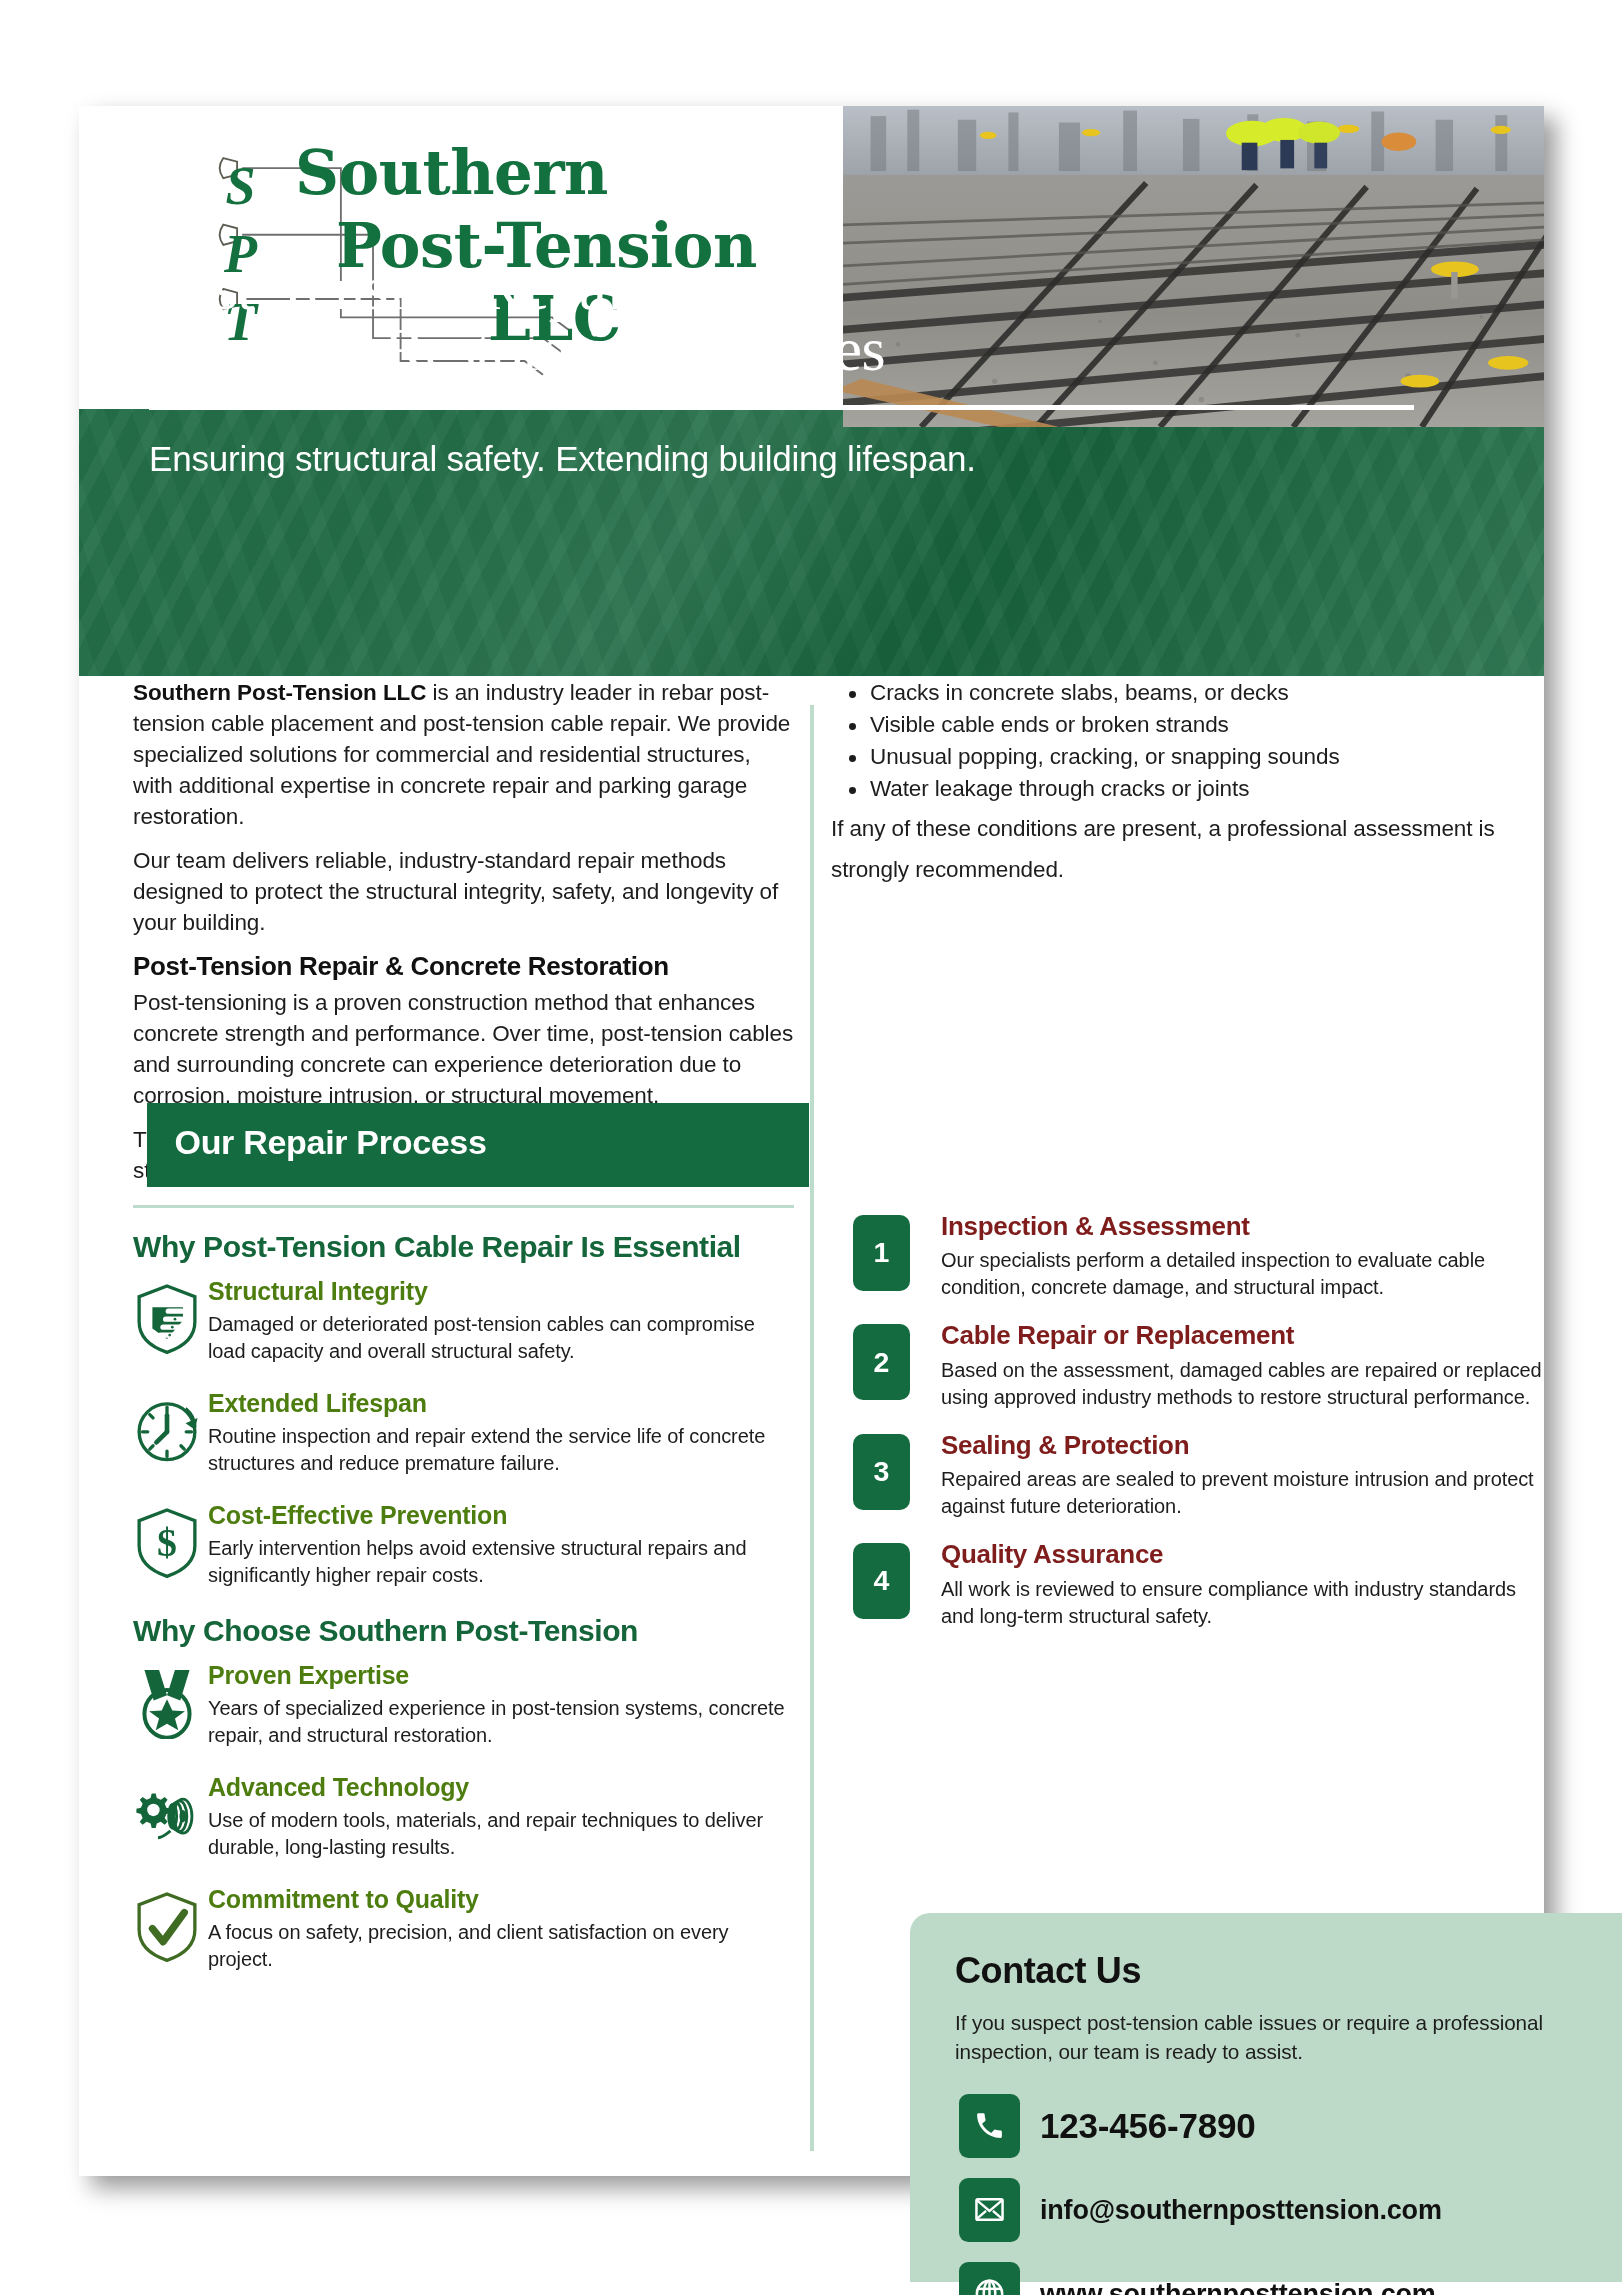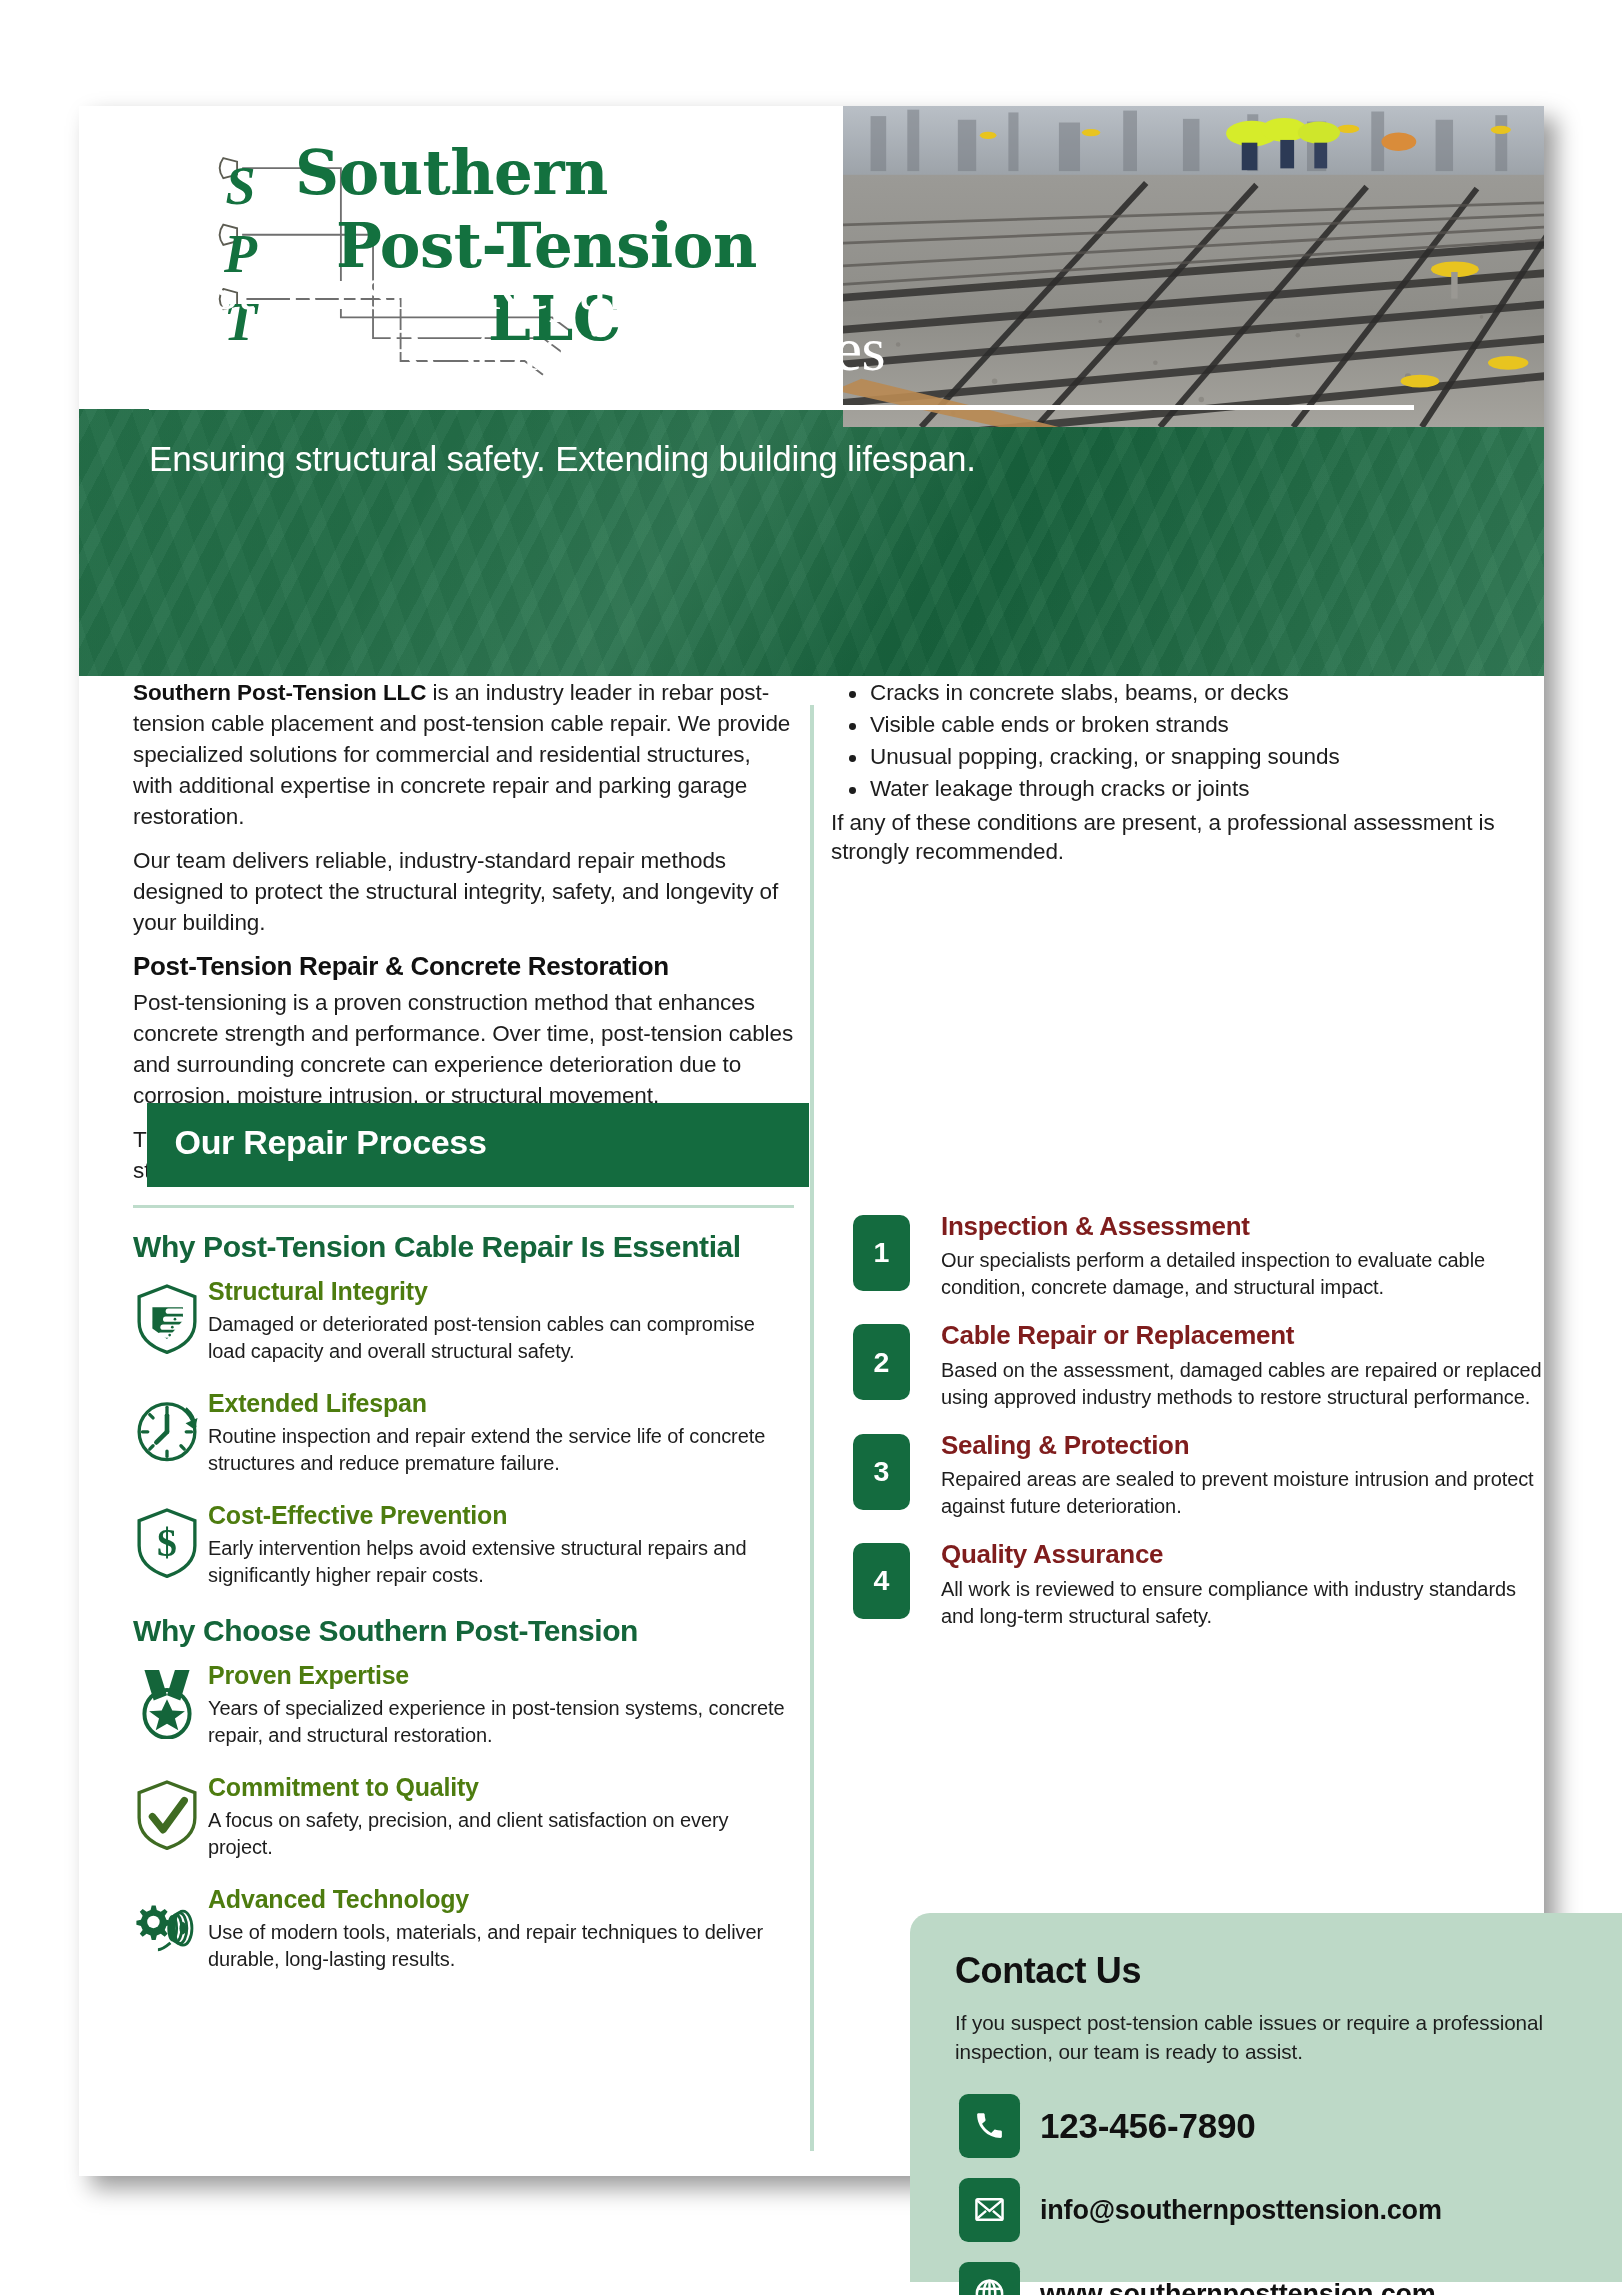--- a/index.html
+++ b/index.html
@@ -203,21 +203,21 @@
   }
   ul.signs li::before {
     content: "";
     position: absolute; left: 18.4px; top: 14.2px;
     width: 6.9px; height: 6.9px; border-radius: 50%;
     background: #1d1d1d;
   }
   p.signs-note {
     color: #1d1d1d;
     font-size: 22.5px;
-    line-height: 29px;
+    line-height: 41px;
     letter-spacing: -0.1px;
   }
 
   
   .proc-banner {
     position: absolute; left: 68px; top: 426px;
     width: 662px; height: 84px;
     background: #146b3f;
   }
   .proc-banner span {
@@ -507,48 +507,48 @@
             <ellipse cx="50" cy="72" rx="34" ry="36" fill="none" stroke="#14653a" stroke-width="6"></ellipse>
             <path d="M50 50 L58 67 L77 68 L62 79 L67 97 L50 87 L33 97 L38 79 L23 68 L42 67 Z" fill="#14653a"></path>
           </svg>
         </span>
         <h3>Proven Expertise</h3>
         <p>Years of specialized experience in post-tension systems, concrete repair, and structural restoration.</p>
       </div>
 
       <div class="feature">
         <span class="ficon">
-          <svg viewBox="0 0 100 110">
-            <path d="M50 6 L92 22 V60 Q92 92 50 106 Q8 92 8 60 V22 Z" fill="none" stroke="#3f6b22" stroke-width="5"></path>
-            <path d="M28 58 L44 78 L76 34" fill="none" stroke="#3f6b22" stroke-width="11" stroke-linecap="round" stroke-linejoin="round"></path>
-          </svg>
-        </span>
-        <h3>Commitment to Quality</h3>
-        <p>A focus on safety, precision, and client satisfaction on every project.</p>
-      </div>
-
-      <div class="feature">
-        <span class="ficon">
           <svg viewBox="0 0 120 110">
             <g fill="#14653a">
               <path d="M33 18 l7 0 2 8 7 3 7-5 5 5 -5 7 3 7 8 2 0 7 -8 2 -3 7 5 7 -5 5 -7-5 -7 3 -2 8 -7 0 -2-8 -7-3 -7 5 -5-5 5-7 -3-7 -8-2 0-7 8-2 3-7 -5-7 5-5 7 5 7-3 Z"></path>
               <circle cx="36" cy="47" r="11" fill="#ffffff"></circle>
             </g>
             <g fill="none" stroke="#14653a" stroke-width="5">
               <ellipse cx="88" cy="58" rx="16" ry="30"></ellipse>
               <ellipse cx="82" cy="58" rx="13" ry="27"></ellipse>
               <ellipse cx="76" cy="58" rx="10" ry="24"></ellipse>
               <ellipse cx="70" cy="58" rx="7" ry="21"></ellipse>
             </g>
             <ellipse cx="88" cy="58" rx="6" ry="11" fill="#14653a"></ellipse>
             <path d="M66 84 Q52 96 44 96" fill="none" stroke="#14653a" stroke-width="5"></path>
           </svg>
         </span>
         <h3>Advanced Technology</h3>
         <p>Use of modern tools, materials, and repair techniques to deliver durable, long-lasting results.</p>
+      </div>
+
+      <div class="feature">
+        <span class="ficon">
+          <svg viewBox="0 0 100 110">
+            <path d="M50 6 L92 22 V60 Q92 92 50 106 Q8 92 8 60 V22 Z" fill="none" stroke="#3f6b22" stroke-width="5"></path>
+            <path d="M28 58 L44 78 L76 34" fill="none" stroke="#3f6b22" stroke-width="11" stroke-linecap="round" stroke-linejoin="round"></path>
+          </svg>
+        </span>
+        <h3>Commitment to Quality</h3>
+        <p>A focus on safety, precision, and client satisfaction on every project.</p>
       </div>
     </div>
 
     <div class="col-right">
       <ul class="signs">
         <li>Cracks in concrete slabs, beams, or decks</li>
         <li>Visible cable ends or broken strands</li>
         <li>Unusual popping, cracking, or snapping sounds</li>
         <li>Water leakage through cracks or joints</li>
       </ul>

